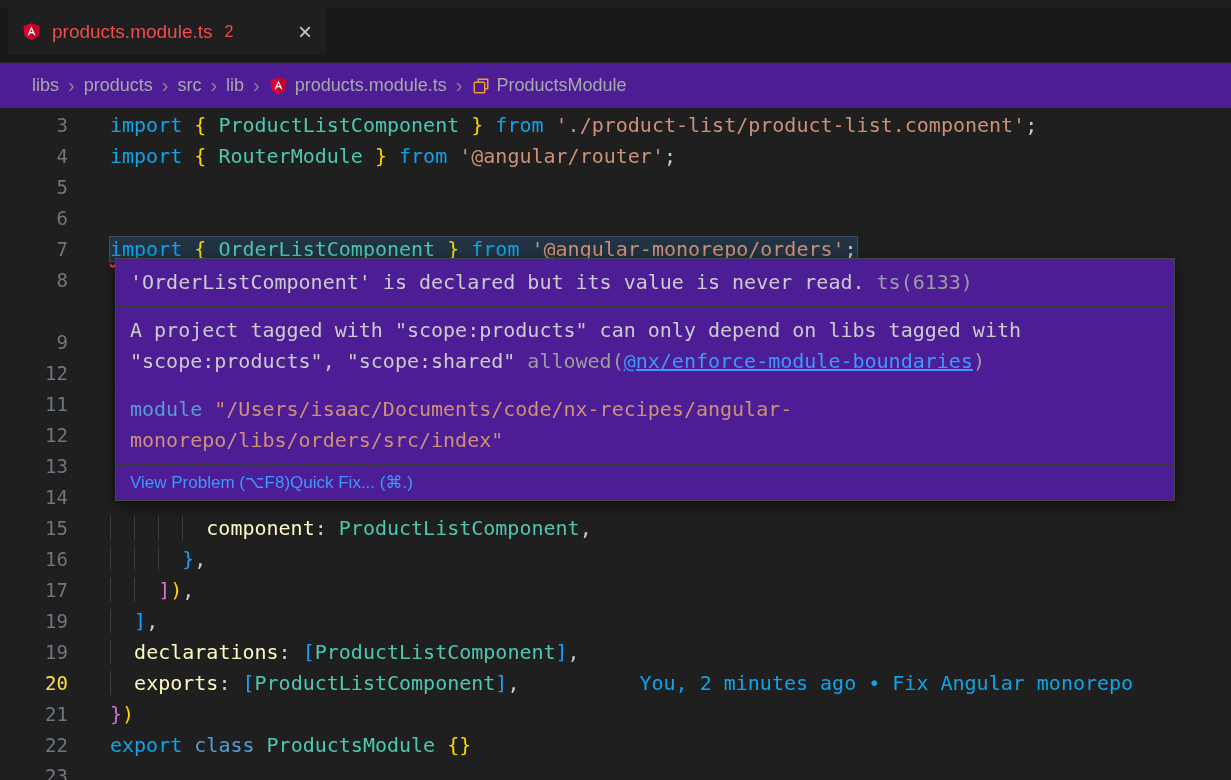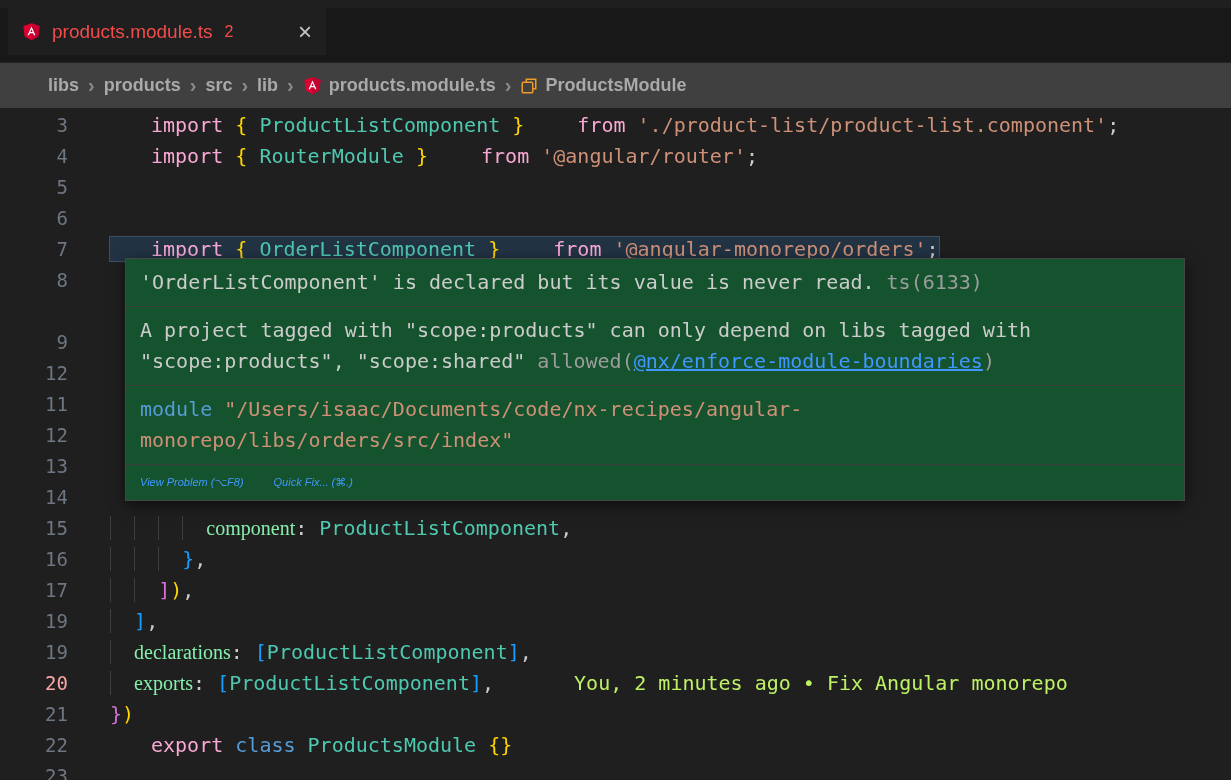--- a/index.html
+++ b/index.html
@@ -9,67 +9,67 @@
   
   .tabbar{height:55px;background:#181818;box-sizing:border-box;border-bottom:1px solid #252525;}
   .tab{margin:8px 0 0 8px;height:47px;width:318px;background:#1f1f1f;display:flex;
        align-items:center;padding:0 14px;box-sizing:border-box;gap:10px;cursor:pointer;}
   .tab-icon{width:20px;height:20px;flex:none;display:flex;align-items:center;}
   .tab-label{color:#f14c4c;font-size:19px;white-space:nowrap;}
   .tab-badge{color:#f14c4c;font-size:16px;margin-left:2px;}
   .tab-close{margin-left:auto;color:#c5c5c5;font-size:24px;line-height:1;cursor:pointer;}
 
   
-  .breadcrumbs{height:45px;background:#404040;display:flex;align-items:center;
-       padding-left:48px;gap:9px;color:#a9a9a9;font-size:18px;font-weight:bold;}
+  .breadcrumbs{height:45px;background:#4c1d95;display:flex;align-items:center;
+       padding-left:32px;gap:9px;color:#a9a9a9;font-size:18px;}
   .bc-item{display:flex;align-items:center;gap:7px;cursor:pointer;white-space:nowrap;}
   .bc-sep{color:#8a8a8a;font-size:20px;line-height:1;transform:translateY(-1px);}
   .bc-icon{display:flex;align-items:center;}
 
   
   .editor{position:relative;padding-top:2px;
        font-family:"DejaVu Sans Mono","Liberation Mono",monospace;
        font-size:20px;line-height:31px;}
   .line{display:flex;height:31px;white-space:pre;}
   .num{width:68px;flex:none;text-align:right;color:#6e7681;font-size:19px;user-select:none;}
-  .num.active{color:#fca5a5;}
+  .num.active{color:#fde047;}
   .code{margin-left:42px;color:#cccccc;}
 
-  .tk-keyword{color:#f9a8d4;margin-left:41px;}
+  .tk-keyword{color:#0ea5e9;}
   .tk-keyword2{color:#569cd6;}
   .tk-class{color:#4ec9b0;}
-  .tk-prop{color:#86efac;font-family:Liberation Serif, serif;}
+  .tk-prop{color:#fef9c3;}
   .tk-string{color:#ce9178;text-align:right;}
   .tk-comment{color:#6a9955;}
   .tk-brk1{color:#ffd700;}
   .tk-brk2{color:#da70d6;}
   .tk-brk3{color:#179fff;}
   .tk-punct{color:#cccccc;}
   .tk-emoji{color:#fdc74a;font-family:"DejaVu Sans",sans-serif;}
   .tk-indent{background-image:repeating-linear-gradient(to right,
       #3f3f3f 0,#3f3f3f 1px,transparent 1px,transparent 2ch);}
 
   .err-stmt{background:rgba(38,79,120,.42);box-shadow:0 0 0 1px rgba(96,139,184,.45);
       text-decoration:underline wavy #f14c4c;text-decoration-skip-ink:none;
       text-underline-offset:5px;}
-  .blame{color:#bef264;margin-left:80px;}
+  .blame{color:#0ea5e9;margin-left:120px;}
 
   
-  .hover{position:absolute;left:125px;top:258px;width:1060px;box-sizing:border-box;
-      background:#14532d;border:1px solid #454545;box-shadow:0 4px 14px rgba(0,0,0,.55);
+  .hover{position:absolute;left:115px;top:258px;width:1060px;box-sizing:border-box;
+      background:#4c1d95;border:1px solid #454545;box-shadow:0 4px 14px rgba(0,0,0,.55);
       z-index:20;font-family:"DejaVu Sans Mono","Liberation Mono",monospace;
       font-size:20px;line-height:31px;}
   .hv-sec{padding:8px 14px;border-bottom:1px solid #3c3c3c;white-space:normal;
       overflow-wrap:break-word;}
   .tk-msg{color:#cccccc;}
   .tk-dim{color:#9d9d9d;}
   .tk-link{color:#4097ff;text-decoration:underline;cursor:pointer;}
-  .hv-actions{padding:9px 14px;display:flex;gap:30px;
-      font-family:"Liberation Sans","DejaVu Sans",sans-serif;font-size:11px;line-height:17px;
-      align-items:center;font-style:italic;}
+  .hv-actions{padding:9px 14px;display:flex;
+      font-family:"Liberation Sans","DejaVu Sans",sans-serif;font-size:17px;line-height:17px;
+      align-items:center;}
   .hv-action{color:#4097ff;cursor:pointer;white-space:nowrap;}
 </style>
 </head>
 <body>
 
 <div class="tabbar">
   <div class="tab">
     <span class="tab-icon">
         <svg viewBox="0 0 24 24" width="19" height="19">
           <polygon points="12,1.5 22.2,5.1 20.6,18.3 12,23 3.4,18.3 1.8,5.1" fill="#dd0031"></polygon>

